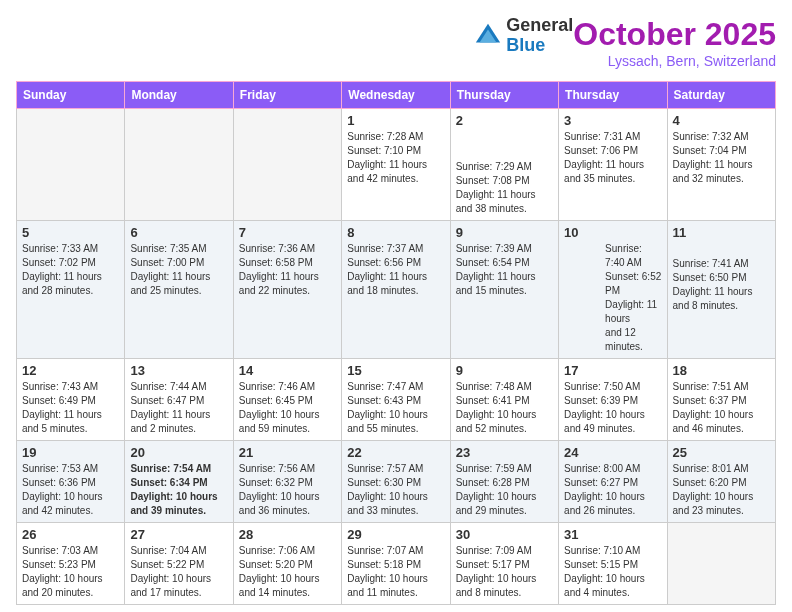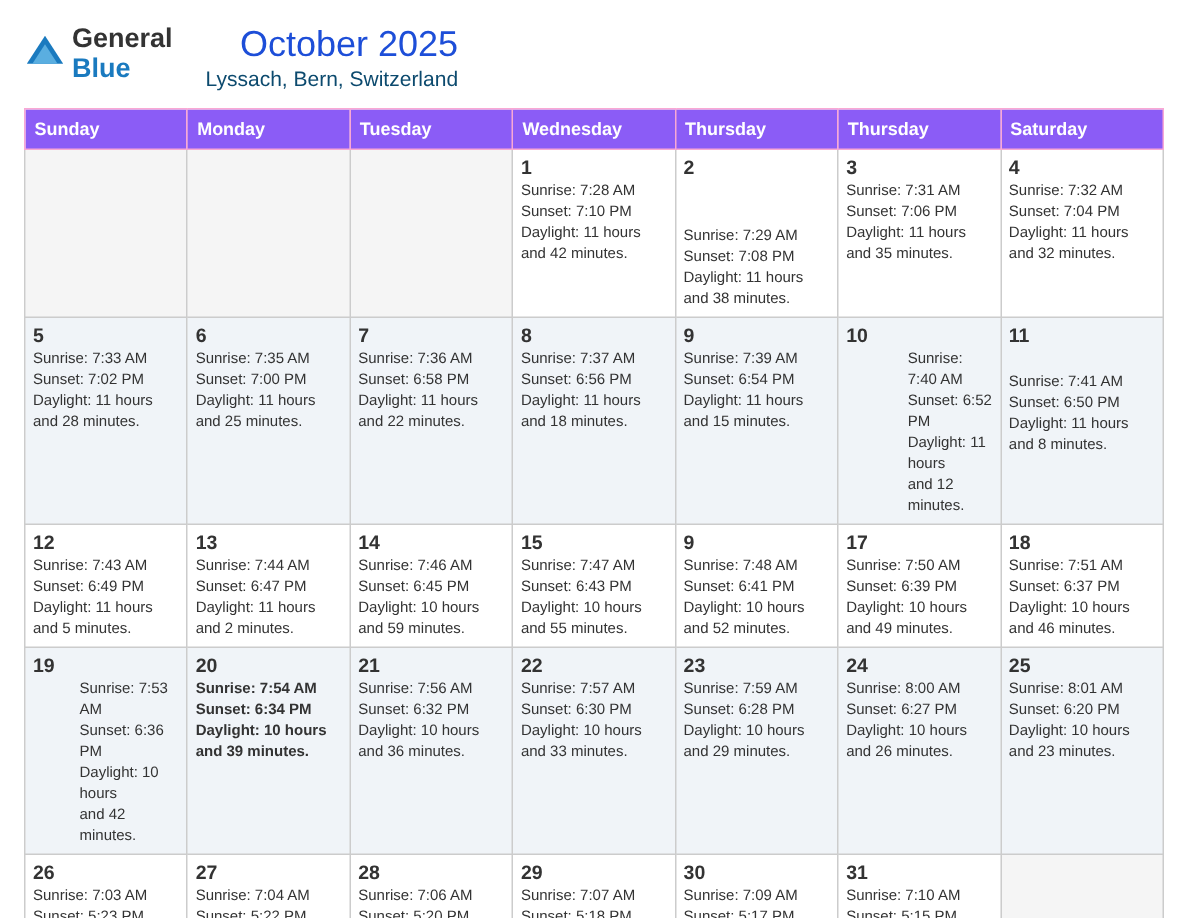--- a/index.html
+++ b/index.html
@@ -5,24 +5,23 @@
     * { box-sizing: border-box; margin: 0; padding: 0; }
     body {
       font-family: Arial, sans-serif;
       background: #fff;
       width: 792px;
       min-height: 612px;
       padding: 16px;
     }
     .header {
       display: flex;
-      justify-content: flex-start;
+      justify-content: flex-end;
       align-items: flex-start;
       margin-bottom: 12px;
-      gap: 22px;
     }
     .logo {
       display: flex;
       align-items: center;
       gap: 4px;
     }
     .logo-text {
       font-size: 18px;
       font-weight: bold;
       line-height: 1.1;
@@ -30,27 +29,27 @@
     .logo-text .general { display: block; color: #333; }
     .logo-text .blue { display: block; color: #1a7abf; }
     .logo-icon {
       width: 28px;
       height: 28px;
     }
     .title-block {
       text-align: right;
     }
     .month-title {
-      font-size: 24px;
-      font-weight: normal;
-      color: #1d4ed8;
+      font-size: 32px;
+      font-weight: bold;
+      color: #a21caf;
     }
     .subtitle {
       font-size: 14px;
-      color: #0c4a6e;
+      color: #8b5cf6;
     }
     .calendar {
       width: 100%;
       border-collapse: collapse;
       border: 1px solid #ccc;
     }
     .calendar th {
       background-color: #8b5cf6;
       color: #fff;
       font-size: 12px;
@@ -105,21 +104,21 @@
     <div class="month-title">October 2025</div>
     <div class="subtitle">Lyssach, Bern, Switzerland</div>
   </div>
 </div>
 
 <table class="calendar">
   <thead>
     <tr>
     <th>Sunday</th>
         <th>Monday</th>
-        <th>Tuesday</th>
+        <th>Friday</th>
         <th>Wednesday</th>
         <th>Thursday</th>
         <th>Thursday</th>
         <th>Saturday</th>
       </tr>
   </thead>
   <tbody id="calendar-body">
   <tr>
         <td class="empty"></td>
         <td class="empty"></td>
@@ -251,21 +250,21 @@
           <span class="day-num">18</span>
           <div class="day-info" style="white-space: pre-wrap;">Sunrise: 7:51 AM
 Sunset: 6:37 PM
 Daylight: 10 hours
 and 46 minutes.</div>
         </td>
       </tr>
       <tr class="row-shade">
         <td>
           <span class="day-num">19</span>
-          <div class="day-info" style="white-space: pre-wrap; margin-left: 31px;">Sunrise: 7:53 AM
+          <div class="day-info" style="white-space: pre-wrap;">Sunrise: 7:53 AM
 Sunset: 6:36 PM
 Daylight: 10 hours
 and 42 minutes.</div>
         </td>
         <td>
           <span class="day-num">20</span>
           <div class="day-info" style="white-space: pre-wrap; font-weight: bold;">Sunrise: 7:54 AM
 Sunset: 6:34 PM
 Daylight: 10 hours
 and 39 minutes.</div>

